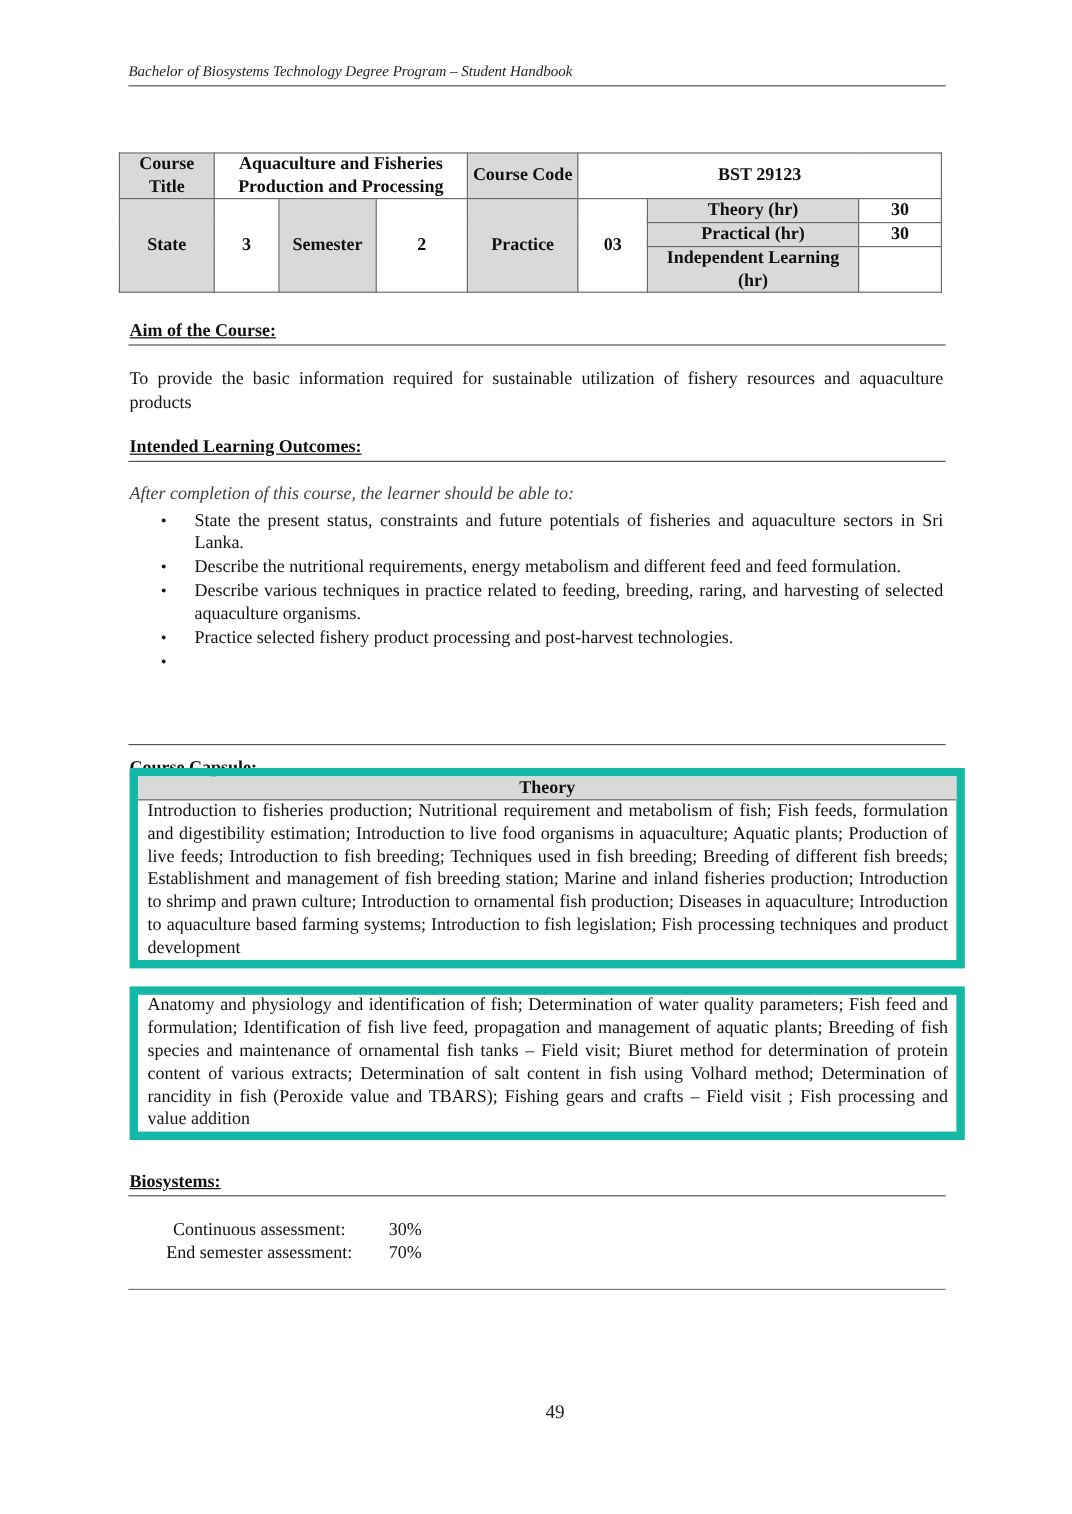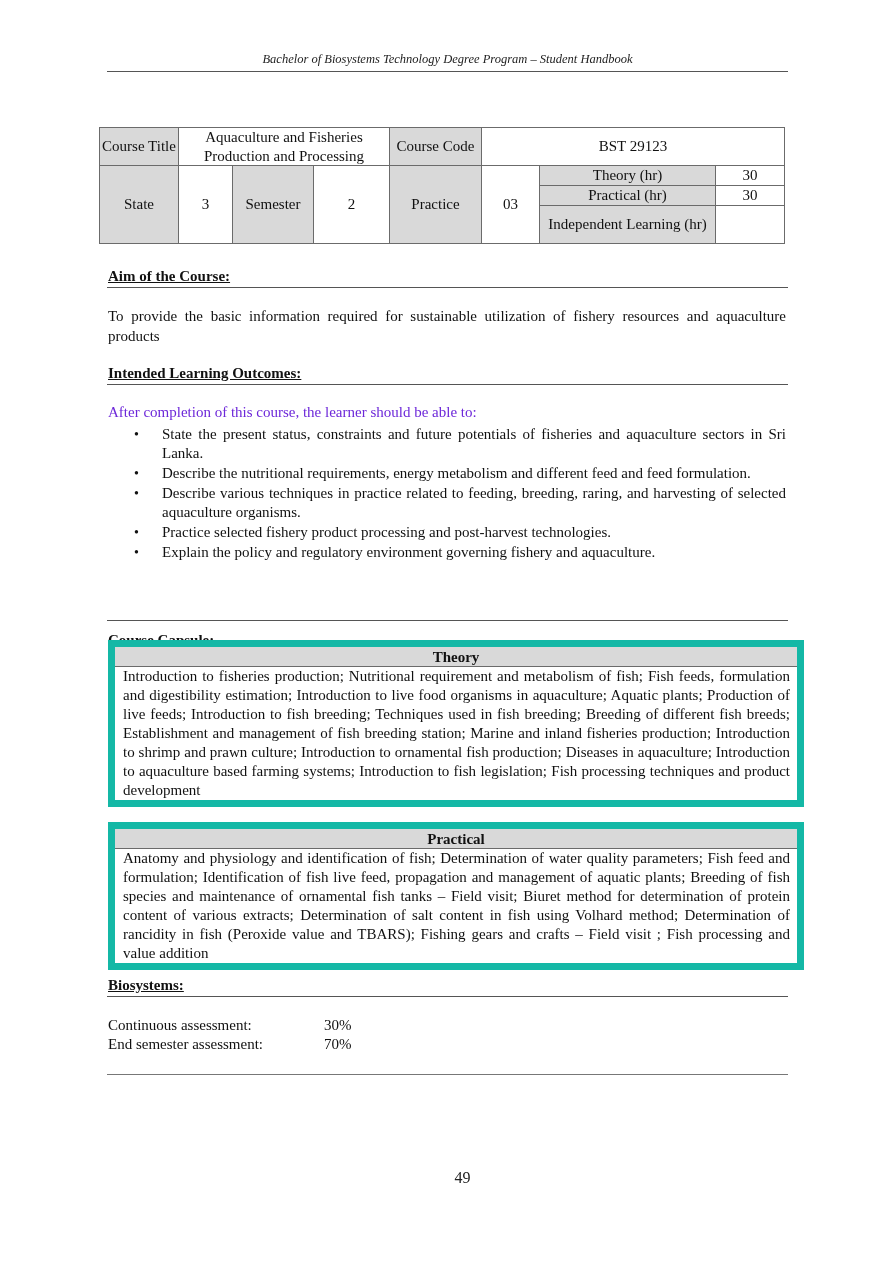--- a/index.html
+++ b/index.html
@@ -1,50 +1,50 @@
 <!DOCTYPE html>
 <html><head>
 <meta charset="utf-8">
 <style>
   html, body { margin:0; padding:0; background:#ffffff; }
   body { width:893px; height:1262px; position:relative; overflow:hidden;
          font-family:"Liberation Serif", "DejaVu Serif", serif; color:#111; }
 
-  .running-header { position:absolute; left:107px; top:52px; width:681px; text-align:center;
+  .running-header { position:absolute; left:107px; top:52px; width:681px; 
                     font-style:italic; font-size:12.5px; color:#222; }
   .header-rule { position:absolute; left:107px; top:71px; width:681px; height:0; border-top:1px solid #555; }
 
   
   table.info { position:absolute; left:99px; top:127px; width:685px; border-collapse:collapse;
-               font-weight:normal; font-size:15px; table-layout:fixed; }
+               font-weight:bold; font-size:15px; table-layout:fixed; }
   table.info td { border:1px solid #6b6b6b; text-align:center; vertical-align:middle;
                   padding:0 2px; line-height:18.5px; }
   table.info td.g { background:#d9d9d9; }
   table.info tr.r1 td { height:37px; }
   table.info tr.rs td { height:19px; }
   table.info tr.rl td { height:37px;margin-left:16px; }
 
   .section-title { position:absolute; left:108px; width:680px; font-weight:bold; font-size:15px;text-decoration:underline; }
   .section-rule { position:absolute; left:107px; width:681px; border-top:1px solid #555; }
 
   .para { position:absolute; left:108px; width:678px; font-size:15px; line-height:19.5px;
           text-align:justify; }
-  .intro { position:absolute; left:108px; font-size:15px; color:#6d28d9;text-align:right; }
+  .intro { position:absolute; left:108px; font-style:italic; font-size:15px; color:#404040;text-align:right; }
 
   ul.outcomes { position:absolute; left:108px; top:425px; width:678px; margin:0; padding:0; list-style:none;
                 font-size:15px; line-height:19px; }
   ul.outcomes li { position:relative; padding-left:54px; text-align:justify; margin-bottom:1px; }
   ul.outcomes li .bullet { position:absolute; left:26px; top:0; font-size:14px; }
 
   .capsule { position:absolute; left:108px; width:682px; border:7px solid #14b8a6; }
   .capsule .cap-head { background:#d9d9d9; border-bottom:1px solid #6b6b6b; text-align:center;
                        font-weight:bold; font-size:15px; height:19px; line-height:20px; }
   .capsule .cap-body { padding:0 7px 0 8px; font-size:15px; line-height:19px; text-align:justify; }
 
-  .assess-row { position:absolute; left:108px; font-size:15px; }
+  .assess-row { position:absolute; left:108px; font-size:15px;text-align:center; }
   .assess-row .lbl { display:inline-block; width:216px; }
   .bottom-rule { position:absolute; left:107px; top:1074px; width:681px; border-top:1px solid #777; }
 
   .page-num { position:absolute; left:0; width:893px; top:1169px; text-align:center; font-size:16px; color:#222;padding-left:16px; }
 </style>
 </head>
 <body>
 
 <div class="running-header">Bachelor of Biosystems Technology Degree Program – Student Handbook</div>
 <div class="header-rule"></div>
@@ -94,33 +94,32 @@
 
 <div class="section-title" style="top:365px">Intended Learning Outcomes:</div>
 <div class="section-rule" style="top:384px"></div>
 <div class="intro" style="top:404px">After completion of this course, the learner should be able to:</div>
 
 <ul class="outcomes">
   <li><span class="bullet">•</span><span>State the present status, constraints and future potentials of fisheries and aquaculture sectors in Sri Lanka.</span></li>
   <li><span class="bullet">•</span><span>Describe the nutritional requirements, energy metabolism and different feed and feed formulation.</span></li>
   <li><span class="bullet">•</span><span>Describe various techniques in practice related to feeding, breeding, raring, and harvesting of selected aquaculture organisms.</span></li>
   <li><span class="bullet">•</span><span>Practice selected fishery product processing and post-harvest technologies.</span></li>
-  <li><span class="bullet">•</span><span>Explain the policy and regulatory environment governing fishery and aquaculture.</span></li>
+  <li><span class="bullet">•</span></li>
 </ul>
 
 <div class="section-title" style="top:632px">Course Capsule:</div>
 <div class="section-rule" style="top:620px"></div>
 
 <div class="capsule" style="top:640px">
   <div class="cap-head">Theory</div>
   <div class="cap-body">Introduction to fisheries production; Nutritional requirement and metabolism of fish; Fish feeds, formulation and digestibility estimation; Introduction to live food organisms in aquaculture; Aquatic plants; Production of live feeds; Introduction to fish breeding; Techniques used in fish breeding; Breeding of different fish breeds; Establishment and management of fish breeding station; Marine and inland fisheries production; Introduction to shrimp and prawn culture; Introduction to ornamental fish production; Diseases in aquaculture; Introduction to aquaculture based farming systems; Introduction to fish legislation; Fish processing techniques and product development</div>
 </div>
 
 <div class="capsule" style="top:822px">
-  <div class="cap-head">Practical</div>
   <div class="cap-body">Anatomy and physiology and identification of fish; Determination of water quality parameters; Fish feed and formulation; Identification of fish live feed, propagation and management of aquatic plants; Breeding of fish species and maintenance of ornamental fish tanks – Field visit; Biuret method for determination of protein content of various extracts; Determination of salt content in fish using Volhard method; Determination of rancidity in fish (Peroxide value and TBARS); Fishing gears and crafts – Field visit ; Fish processing and value addition</div>
 </div>
 
 <div class="section-title" style="top:977px">Biosystems:</div>
 <div class="section-rule" style="top:996px"></div>
 
 <div class="assess-row" style="top:1017px">
   <span class="lbl">Continuous assessment:</span><span>30%</span>
 </div>
 <div class="assess-row" style="top:1036px">

